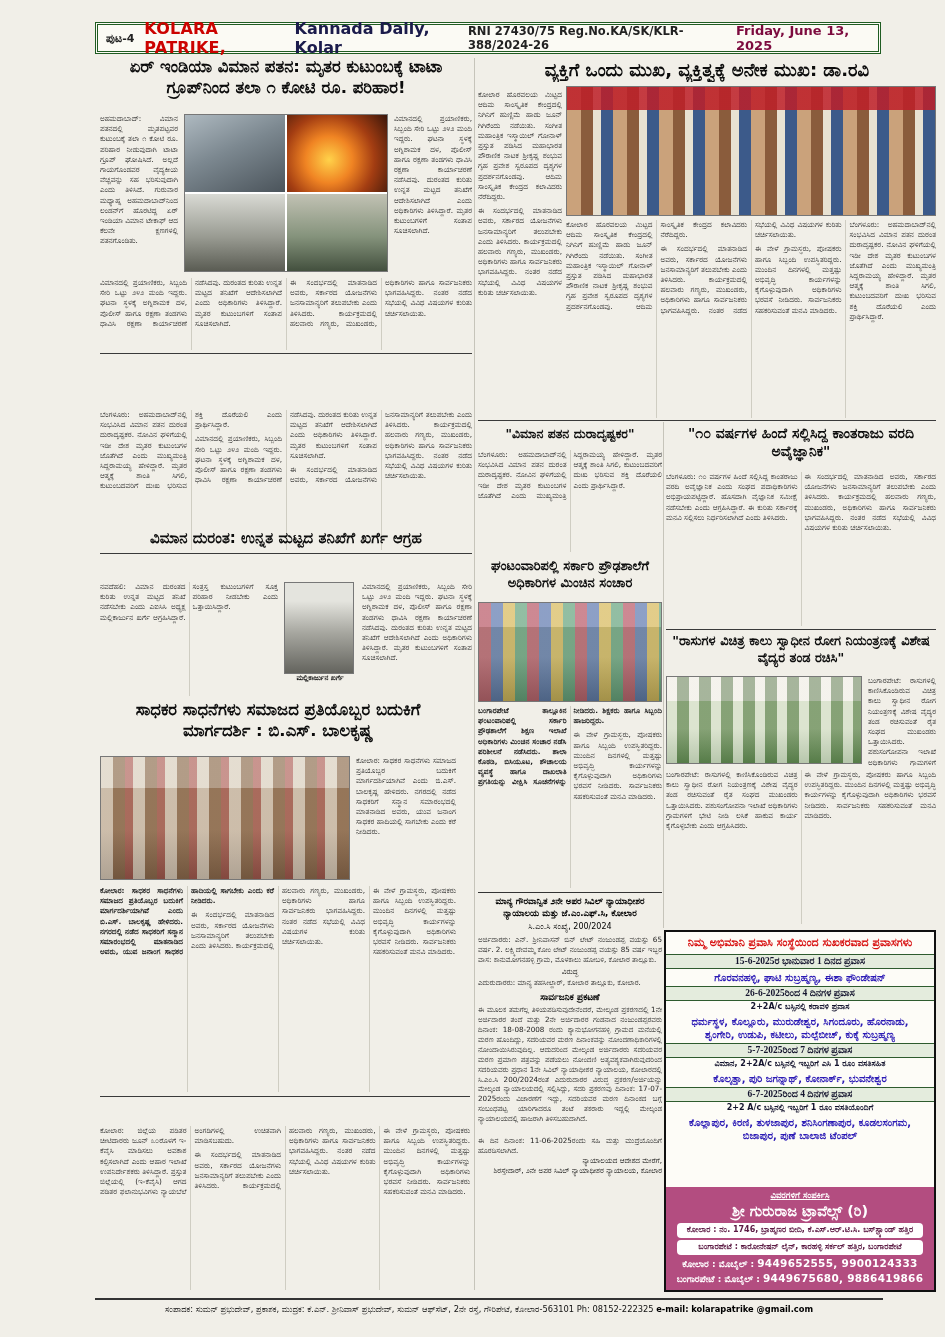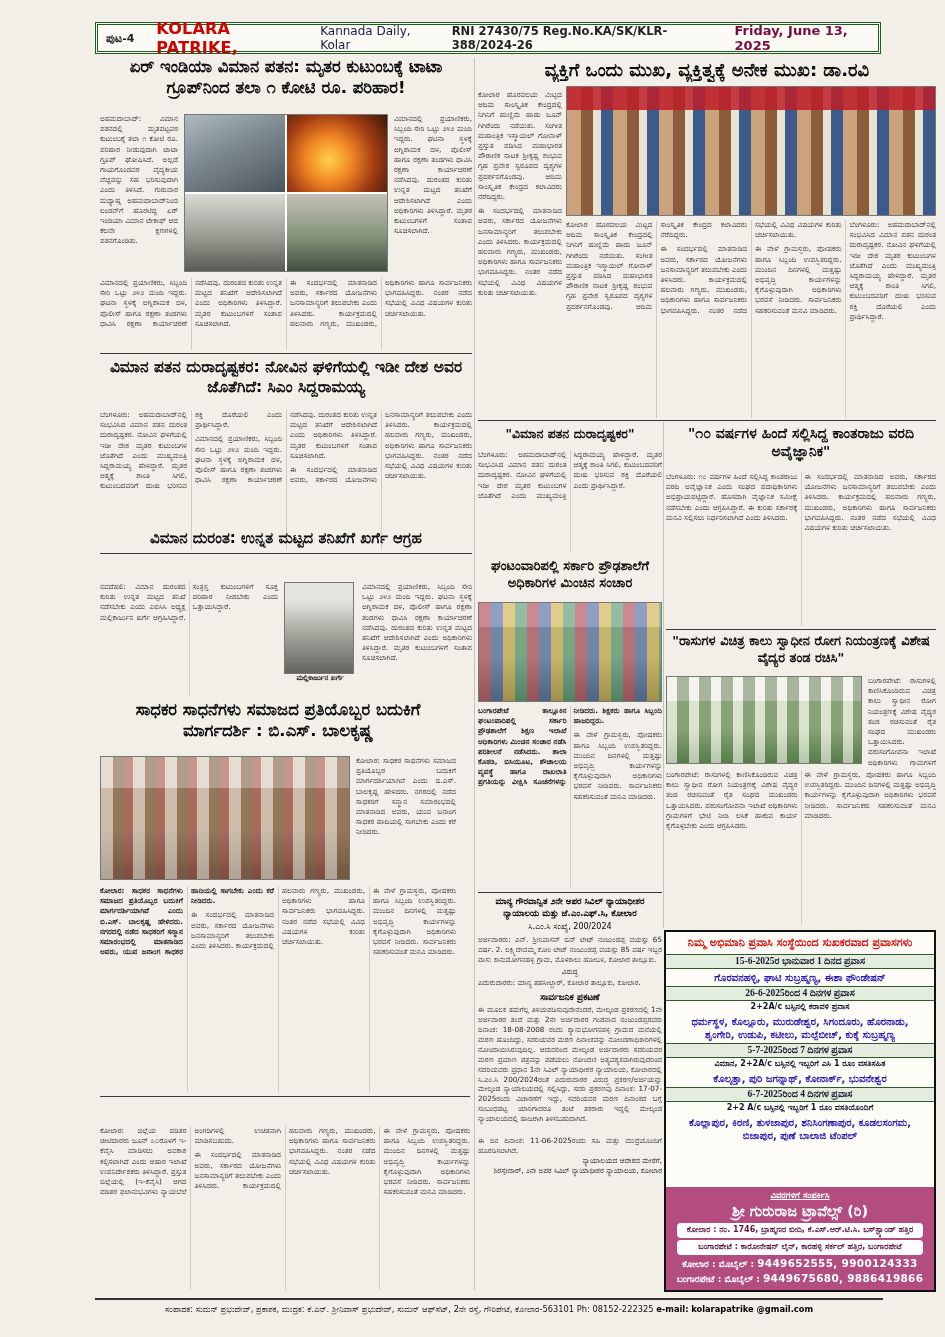--- a/index.html
+++ b/index.html
@@ -1,24 +1,24 @@
 <!DOCTYPE html>
 <html><head>
 <meta charset="utf-8">
 <style>
   html,body{margin:0;padding:0;}
   body{background:#d8d6cf;font-family:"DejaVu Sans",sans-serif;}
   #page{position:relative;width:945px;height:1337px;background:#f1efe8;overflow:hidden;margin:0 auto;}
   .abs{position:absolute;}
   
   #masthead{left:95px;top:22px;width:786px;height:32px;border:3px double #1f5c22;background:#fbfaf4;
-    display:flex;align-items:center;gap:22px;padding:0 8px;box-sizing:border-box;}
+    display:flex;align-items:center;gap:10px;padding:0 8px;box-sizing:border-box;}
   .mh-page{font-size:11px;font-weight:bold;color:#222;}
   .mh-title{font-size:16px;font-weight:bold;color:#cc0300;letter-spacing:.2px;}
-  .mh-sub{font-size:12px;font-weight:normal;color:#1b1b4b;}
+  .mh-sub{font-size:16px;font-weight:bold;color:#1b1b4b;}
   .mh-reg{font-size:11.5px;font-weight:bold;color:#222;}
   .mh-date{margin-left:auto;font-size:13px;font-weight:bold;color:#7c0a3e;}
   
   .headline{font-weight:bold;color:#0c0c0c;text-align:center;line-height:1.28;overflow:hidden;}
   .quote-head{font-weight:bold;color:#0c0c0c;text-align:center;line-height:1.3;overflow:hidden;}
   
   .btxt{font-size:7.3px;line-height:1.4;color:#1c1c1c;text-align:justify;overflow:hidden;}
   .btxt p{margin:0 0 4px 0;}
   .btxt .lede{font-weight:bold;}
   .cols2{column-count:2;column-gap:7px;column-rule:1px solid #cfcdc2;}
@@ -115,21 +115,20 @@
   </div>
   <div class="abs photo ph-stage" style="left:566px;top:86px;width:370px;height:130px;"></div>
   <div class="abs btxt cols4" style="left:566px;top:220px;width:370px;height:198px;">
     <p>ಕೋಲಾರ ಹೊರವಲಯ ಮಿಟ್ಟದ ಆದಿಮ ಸಾಂಸ್ಕೃತಿಕ ಕೇಂದ್ರದಲ್ಲಿ ನಿಗಿನಿಗೆ ಹುಣ್ಣಿಮೆ ಹಾಡು ಜೂನ್ ಗಿಗಿರೆಂದು ನಡೆಯಿತು. ಸಂಗೀತ ಮಹಾಂತ್ರಿಕ ಇಸ್ಮಾಯಿಲ್ ಗೋನಾಳ್ ಪ್ರಸ್ತುತ ಪಡಿಸಿದ ಮಹಾಭಾರತ ಪೌರಾಣಿಕ ನಾಟಕ ಶ್ರೀಕೃಷ್ಣ ಶಂಭುವ ಗೃಹ ಪ್ರವೇಶ ಸ್ವರೂಪದ ದೃಶ್ಯಗಳ ಪ್ರದರ್ಶನಗೊಂಡವು. ಆದಿಮ ಸಾಂಸ್ಕೃತಿಕ ಕೇಂದ್ರದ ಕಲಾವಿದರು ನೆರೆದಿದ್ದರು.</p>
     <p>ಈ ಸಂದರ್ಭದಲ್ಲಿ ಮಾತನಾಡಿದ ಅವರು, ಸರ್ಕಾರದ ಯೋಜನೆಗಳು ಜನಸಾಮಾನ್ಯರಿಗೆ ತಲುಪಬೇಕು ಎಂದು ತಿಳಿಸಿದರು. ಕಾರ್ಯಕ್ರಮದಲ್ಲಿ ಹಲವಾರು ಗಣ್ಯರು, ಮುಖಂಡರು, ಅಧಿಕಾರಿಗಳು ಹಾಗೂ ಸಾರ್ವಜನಿಕರು ಭಾಗವಹಿಸಿದ್ದರು. ನಂತರ ನಡೆದ ಸಭೆಯಲ್ಲಿ ವಿವಿಧ ವಿಷಯಗಳ ಕುರಿತು ಚರ್ಚಿಸಲಾಯಿತು.</p>
     <p>ಈ ವೇಳೆ ಗ್ರಾಮಸ್ಥರು, ಪೋಷಕರು ಹಾಗೂ ಸಿಬ್ಬಂದಿ ಉಪಸ್ಥಿತರಿದ್ದರು. ಮುಂದಿನ ದಿನಗಳಲ್ಲಿ ಮತ್ತಷ್ಟು ಅಭಿವೃದ್ಧಿ ಕಾರ್ಯಗಳನ್ನು ಕೈಗೊಳ್ಳುವುದಾಗಿ ಅಧಿಕಾರಿಗಳು ಭರವಸೆ ನೀಡಿದರು. ಸಾರ್ವಜನಿಕರು ಸಹಕರಿಸುವಂತೆ ಮನವಿ ಮಾಡಿದರು.</p>
     <p>ಬೆಂಗಳೂರು: ಅಹಮದಾಬಾದ್‌ನಲ್ಲಿ ಸಂಭವಿಸಿದ ವಿಮಾನ ಪತನ ದುರಂತ ದುರಾದೃಷ್ಟಕರ. ನೋವಿನ ಘಳಿಗೆಯಲ್ಲಿ ಇಡೀ ದೇಶ ಮೃತರ ಕುಟುಂಬಗಳ ಜೊತೆಗಿದೆ ಎಂದು ಮುಖ್ಯಮಂತ್ರಿ ಸಿದ್ದರಾಮಯ್ಯ ಹೇಳಿದ್ದಾರೆ. ಮೃತರ ಆತ್ಮಕ್ಕೆ ಶಾಂತಿ ಸಿಗಲಿ, ಕುಟುಂಬದವರಿಗೆ ದುಃಖ ಭರಿಸುವ ಶಕ್ತಿ ದೊರೆಯಲಿ ಎಂದು ಪ್ರಾರ್ಥಿಸಿದ್ದಾರೆ.</p>
   </div>
   <div class="abs hrule" style="left:478px;top:420px;width:458px;"></div>
 
-  <div class="abs headline" style="left:100px;top:358px;width:372px;height:48px;font-size:15.5px;">ವಿಮಾನ ಪತನ ದುರಾದೃಷ್ಟಕರ: ನೋವಿನ ಘಳಿಗೆಯಲ್ಲಿ ಇಡೀ ದೇಶ ಅವರ ಜೊತೆಗಿದೆ: ಸಿಎಂ ಸಿದ್ದರಾಮಯ್ಯ</div>
   <div class="abs btxt cols4" style="left:100px;top:410px;width:372px;height:140px;">
     <p>ಬೆಂಗಳೂರು: ಅಹಮದಾಬಾದ್‌ನಲ್ಲಿ ಸಂಭವಿಸಿದ ವಿಮಾನ ಪತನ ದುರಂತ ದುರಾದೃಷ್ಟಕರ. ನೋವಿನ ಘಳಿಗೆಯಲ್ಲಿ ಇಡೀ ದೇಶ ಮೃತರ ಕುಟುಂಬಗಳ ಜೊತೆಗಿದೆ ಎಂದು ಮುಖ್ಯಮಂತ್ರಿ ಸಿದ್ದರಾಮಯ್ಯ ಹೇಳಿದ್ದಾರೆ. ಮೃತರ ಆತ್ಮಕ್ಕೆ ಶಾಂತಿ ಸಿಗಲಿ, ಕುಟುಂಬದವರಿಗೆ ದುಃಖ ಭರಿಸುವ ಶಕ್ತಿ ದೊರೆಯಲಿ ಎಂದು ಪ್ರಾರ್ಥಿಸಿದ್ದಾರೆ.</p>
     <p>ವಿಮಾನದಲ್ಲಿ ಪ್ರಯಾಣಿಕರು, ಸಿಬ್ಬಂದಿ ಸೇರಿ ಒಟ್ಟು ೨೪೨ ಮಂದಿ ಇದ್ದರು. ಘಟನಾ ಸ್ಥಳಕ್ಕೆ ಅಗ್ನಿಶಾಮಕ ದಳ, ಪೊಲೀಸ್ ಹಾಗೂ ರಕ್ಷಣಾ ತಂಡಗಳು ಧಾವಿಸಿ ರಕ್ಷಣಾ ಕಾರ್ಯಾಚರಣೆ ನಡೆಸಿದವು. ದುರಂತದ ಕುರಿತು ಉನ್ನತ ಮಟ್ಟದ ತನಿಖೆಗೆ ಆದೇಶಿಸಲಾಗಿದೆ ಎಂದು ಅಧಿಕಾರಿಗಳು ತಿಳಿಸಿದ್ದಾರೆ. ಮೃತರ ಕುಟುಂಬಗಳಿಗೆ ಸಂತಾಪ ಸೂಚಿಸಲಾಗಿದೆ.</p>
     <p>ಈ ಸಂದರ್ಭದಲ್ಲಿ ಮಾತನಾಡಿದ ಅವರು, ಸರ್ಕಾರದ ಯೋಜನೆಗಳು ಜನಸಾಮಾನ್ಯರಿಗೆ ತಲುಪಬೇಕು ಎಂದು ತಿಳಿಸಿದರು. ಕಾರ್ಯಕ್ರಮದಲ್ಲಿ ಹಲವಾರು ಗಣ್ಯರು, ಮುಖಂಡರು, ಅಧಿಕಾರಿಗಳು ಹಾಗೂ ಸಾರ್ವಜನಿಕರು ಭಾಗವಹಿಸಿದ್ದರು. ನಂತರ ನಡೆದ ಸಭೆಯಲ್ಲಿ ವಿವಿಧ ವಿಷಯಗಳ ಕುರಿತು ಚರ್ಚಿಸಲಾಯಿತು.</p>
   </div>
   <div class="abs hrule" style="left:100px;top:553px;width:372px;"></div>
 
   <div class="abs quote-head" style="left:478px;top:426px;width:184px;height:20px;font-size:12.5px;">"ವಿಮಾನ ಪತನ ದುರಾದೃಷ್ಟಕರ"</div>
   <div class="abs btxt cols2" style="left:478px;top:450px;width:184px;height:102px;">
     <p>ಬೆಂಗಳೂರು: ಅಹಮದಾಬಾದ್‌ನಲ್ಲಿ ಸಂಭವಿಸಿದ ವಿಮಾನ ಪತನ ದುರಂತ ದುರಾದೃಷ್ಟಕರ. ನೋವಿನ ಘಳಿಗೆಯಲ್ಲಿ ಇಡೀ ದೇಶ ಮೃತರ ಕುಟುಂಬಗಳ ಜೊತೆಗಿದೆ ಎಂದು ಮುಖ್ಯಮಂತ್ರಿ ಸಿದ್ದರಾಮಯ್ಯ ಹೇಳಿದ್ದಾರೆ. ಮೃತರ ಆತ್ಮಕ್ಕೆ ಶಾಂತಿ ಸಿಗಲಿ, ಕುಟುಂಬದವರಿಗೆ ದುಃಖ ಭರಿಸುವ ಶಕ್ತಿ ದೊರೆಯಲಿ ಎಂದು ಪ್ರಾರ್ಥಿಸಿದ್ದಾರೆ.</p>

